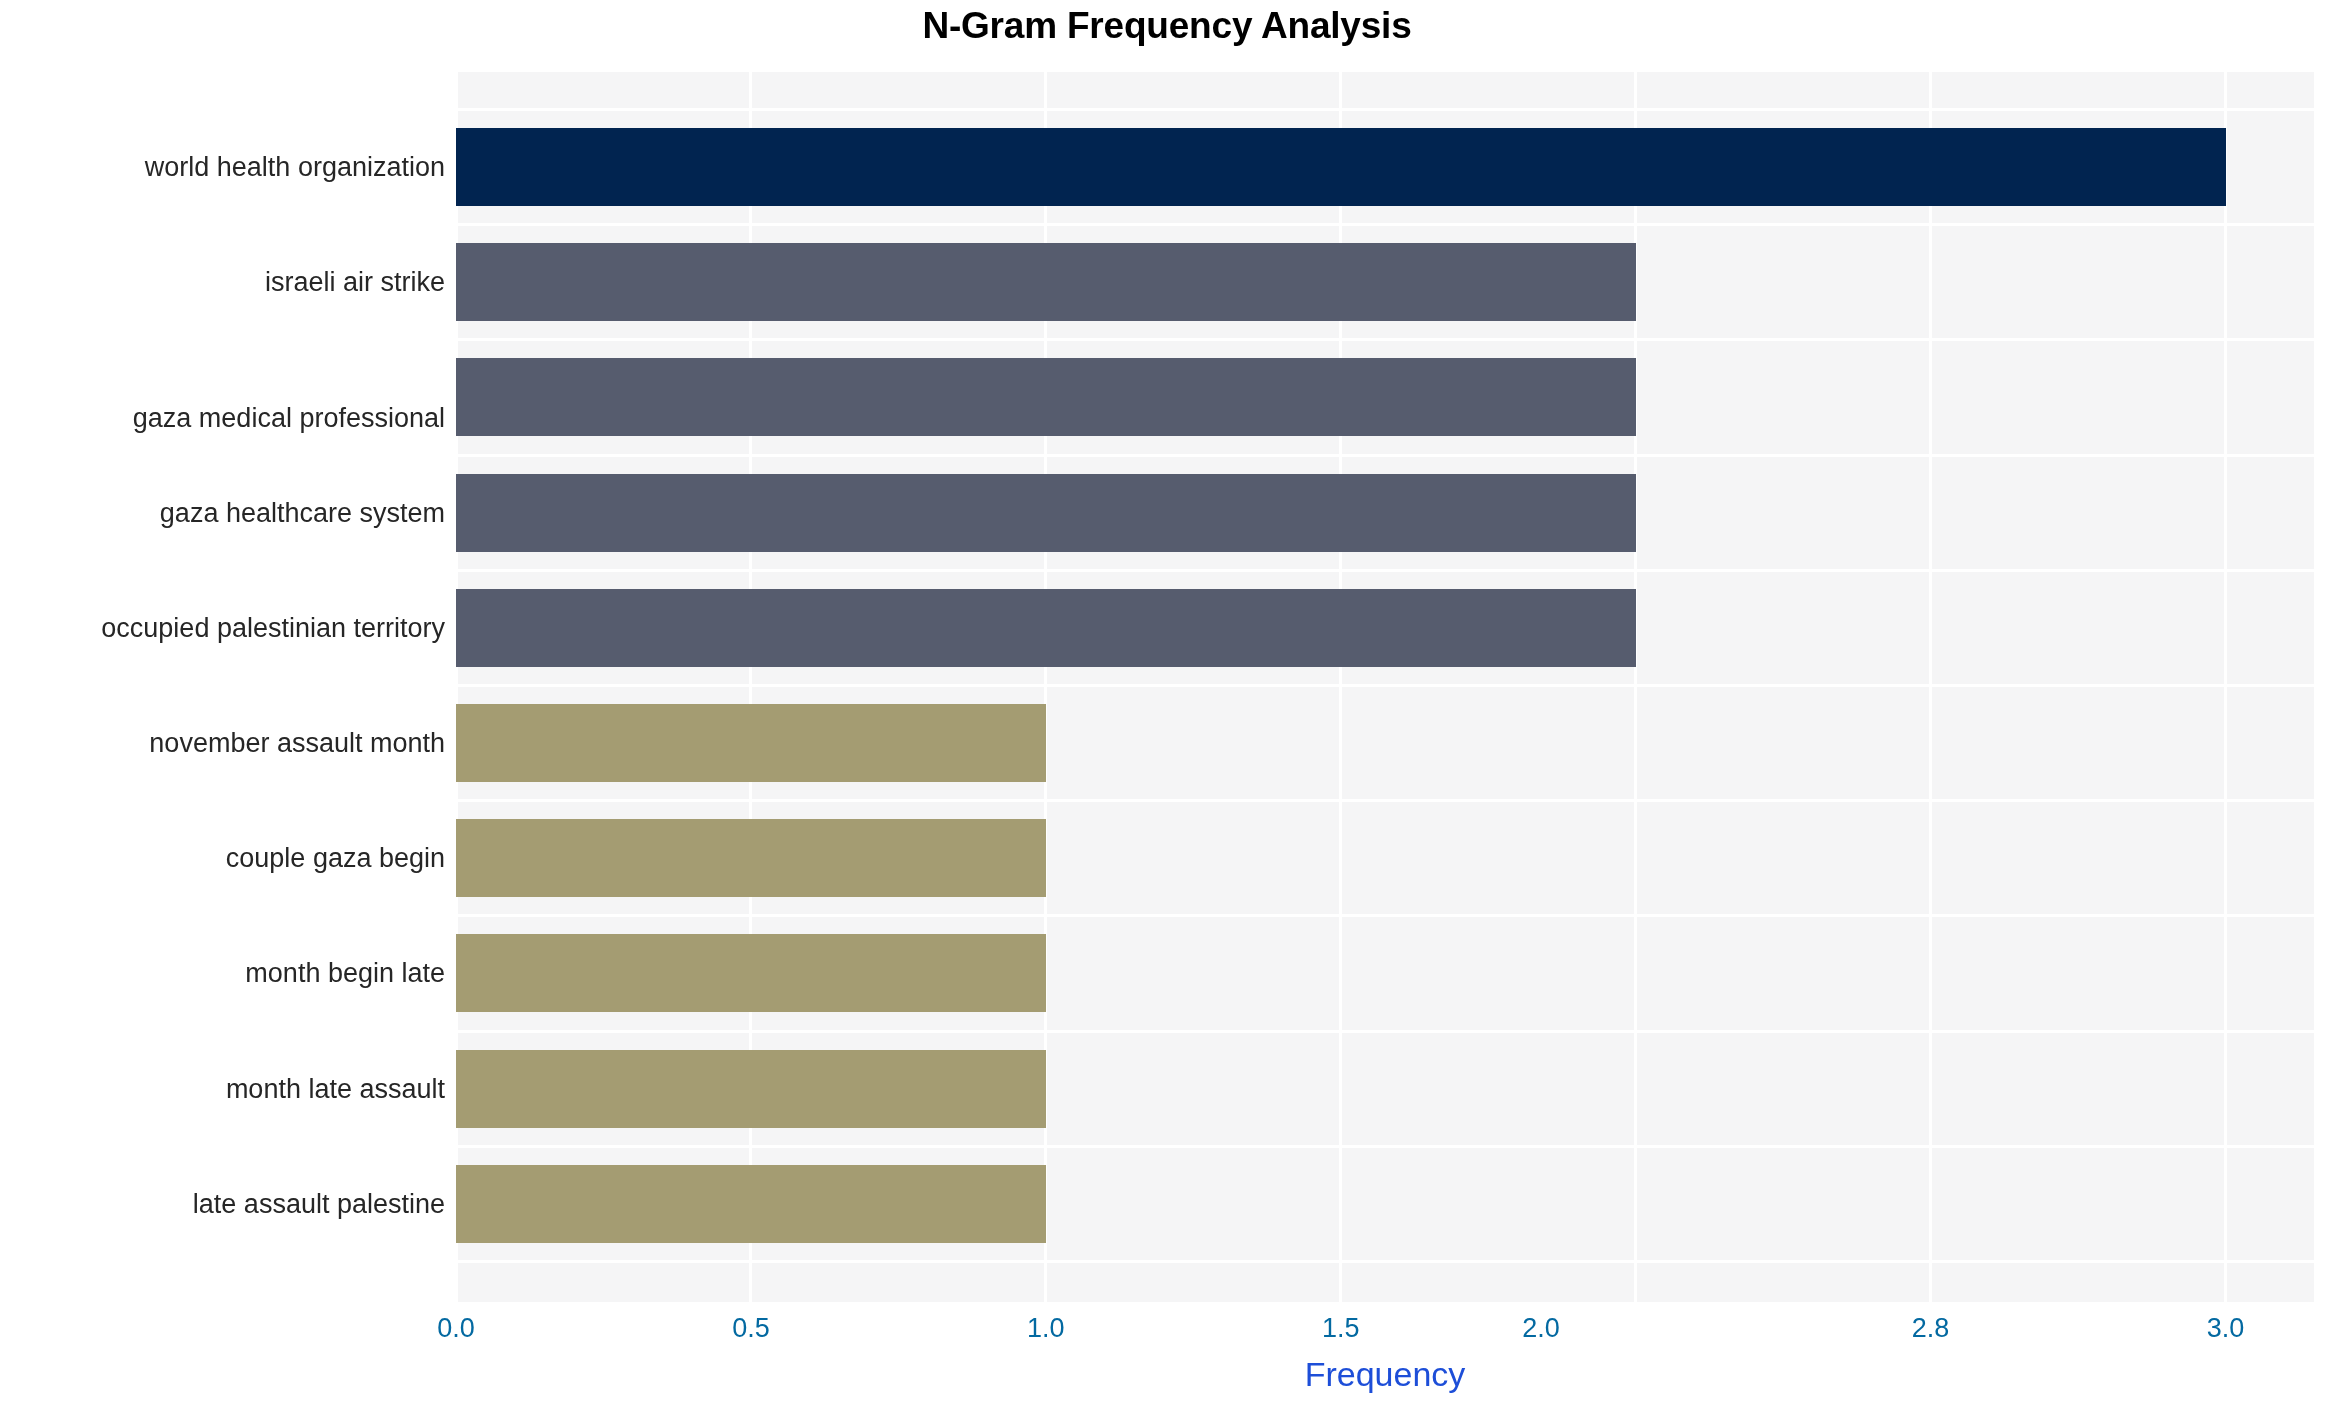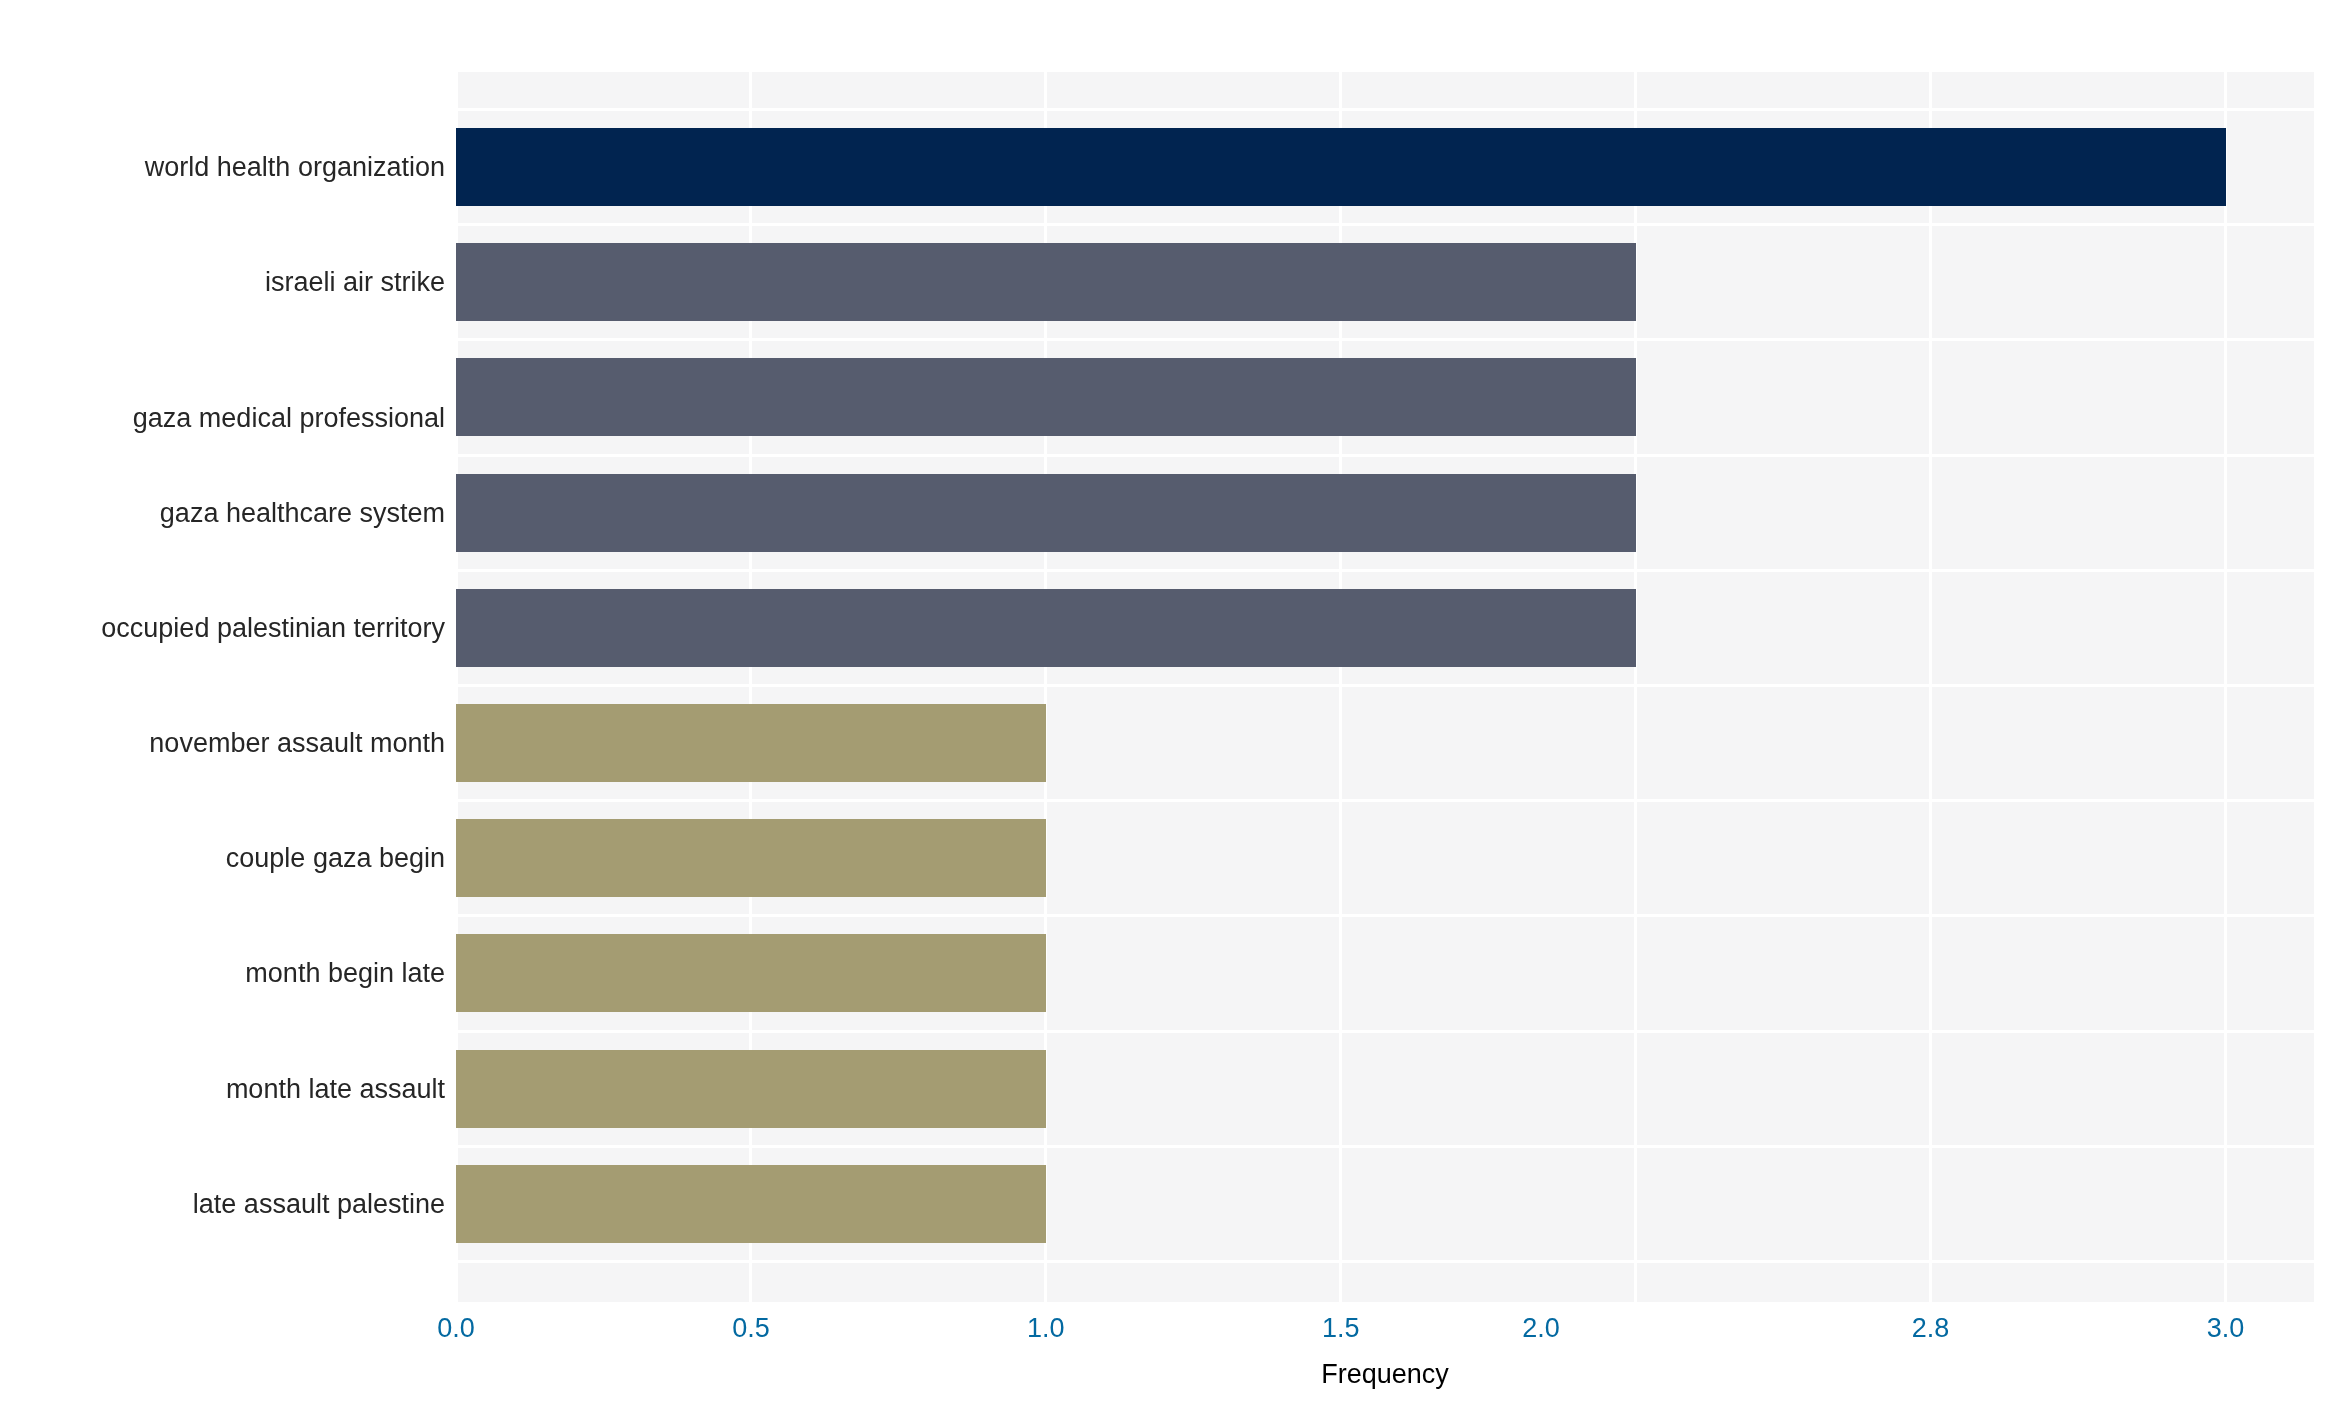--- a/index.html
+++ b/index.html
@@ -95,31 +95,32 @@
     line-height: 32px;
     white-space: nowrap;
   }
 
   #xlabel {
     position: absolute;
     left: 456px;
     top: 1358px;
     width: 1858px;
     text-align: center;
-    font-size: 27px;
-    color: #000000;
+    font-size: 34px;
+    color: #1d4ed8;
     line-height: 32px;
     white-space: nowrap;
   }
 </style>
 </head>
 <body>
 
 <div id="figure">
 
+  <div id="chart-title">N-Gram Frequency Analysis</div>
 
   <div id="plot-area">
     <div id="vgrid-layer">
         <div class="vgrid" style="left: 0px;"></div>
         <div class="vgrid" style="left: 294.921px;"></div>
         <div class="vgrid" style="left: 589.841px;"></div>
         <div class="vgrid" style="left: 884.762px;"></div>
         <div class="vgrid" style="left: 1179.68px;"></div>
         <div class="vgrid" style="left: 1474.6px;"></div>
         <div class="vgrid" style="left: 1769.52px;"></div>

